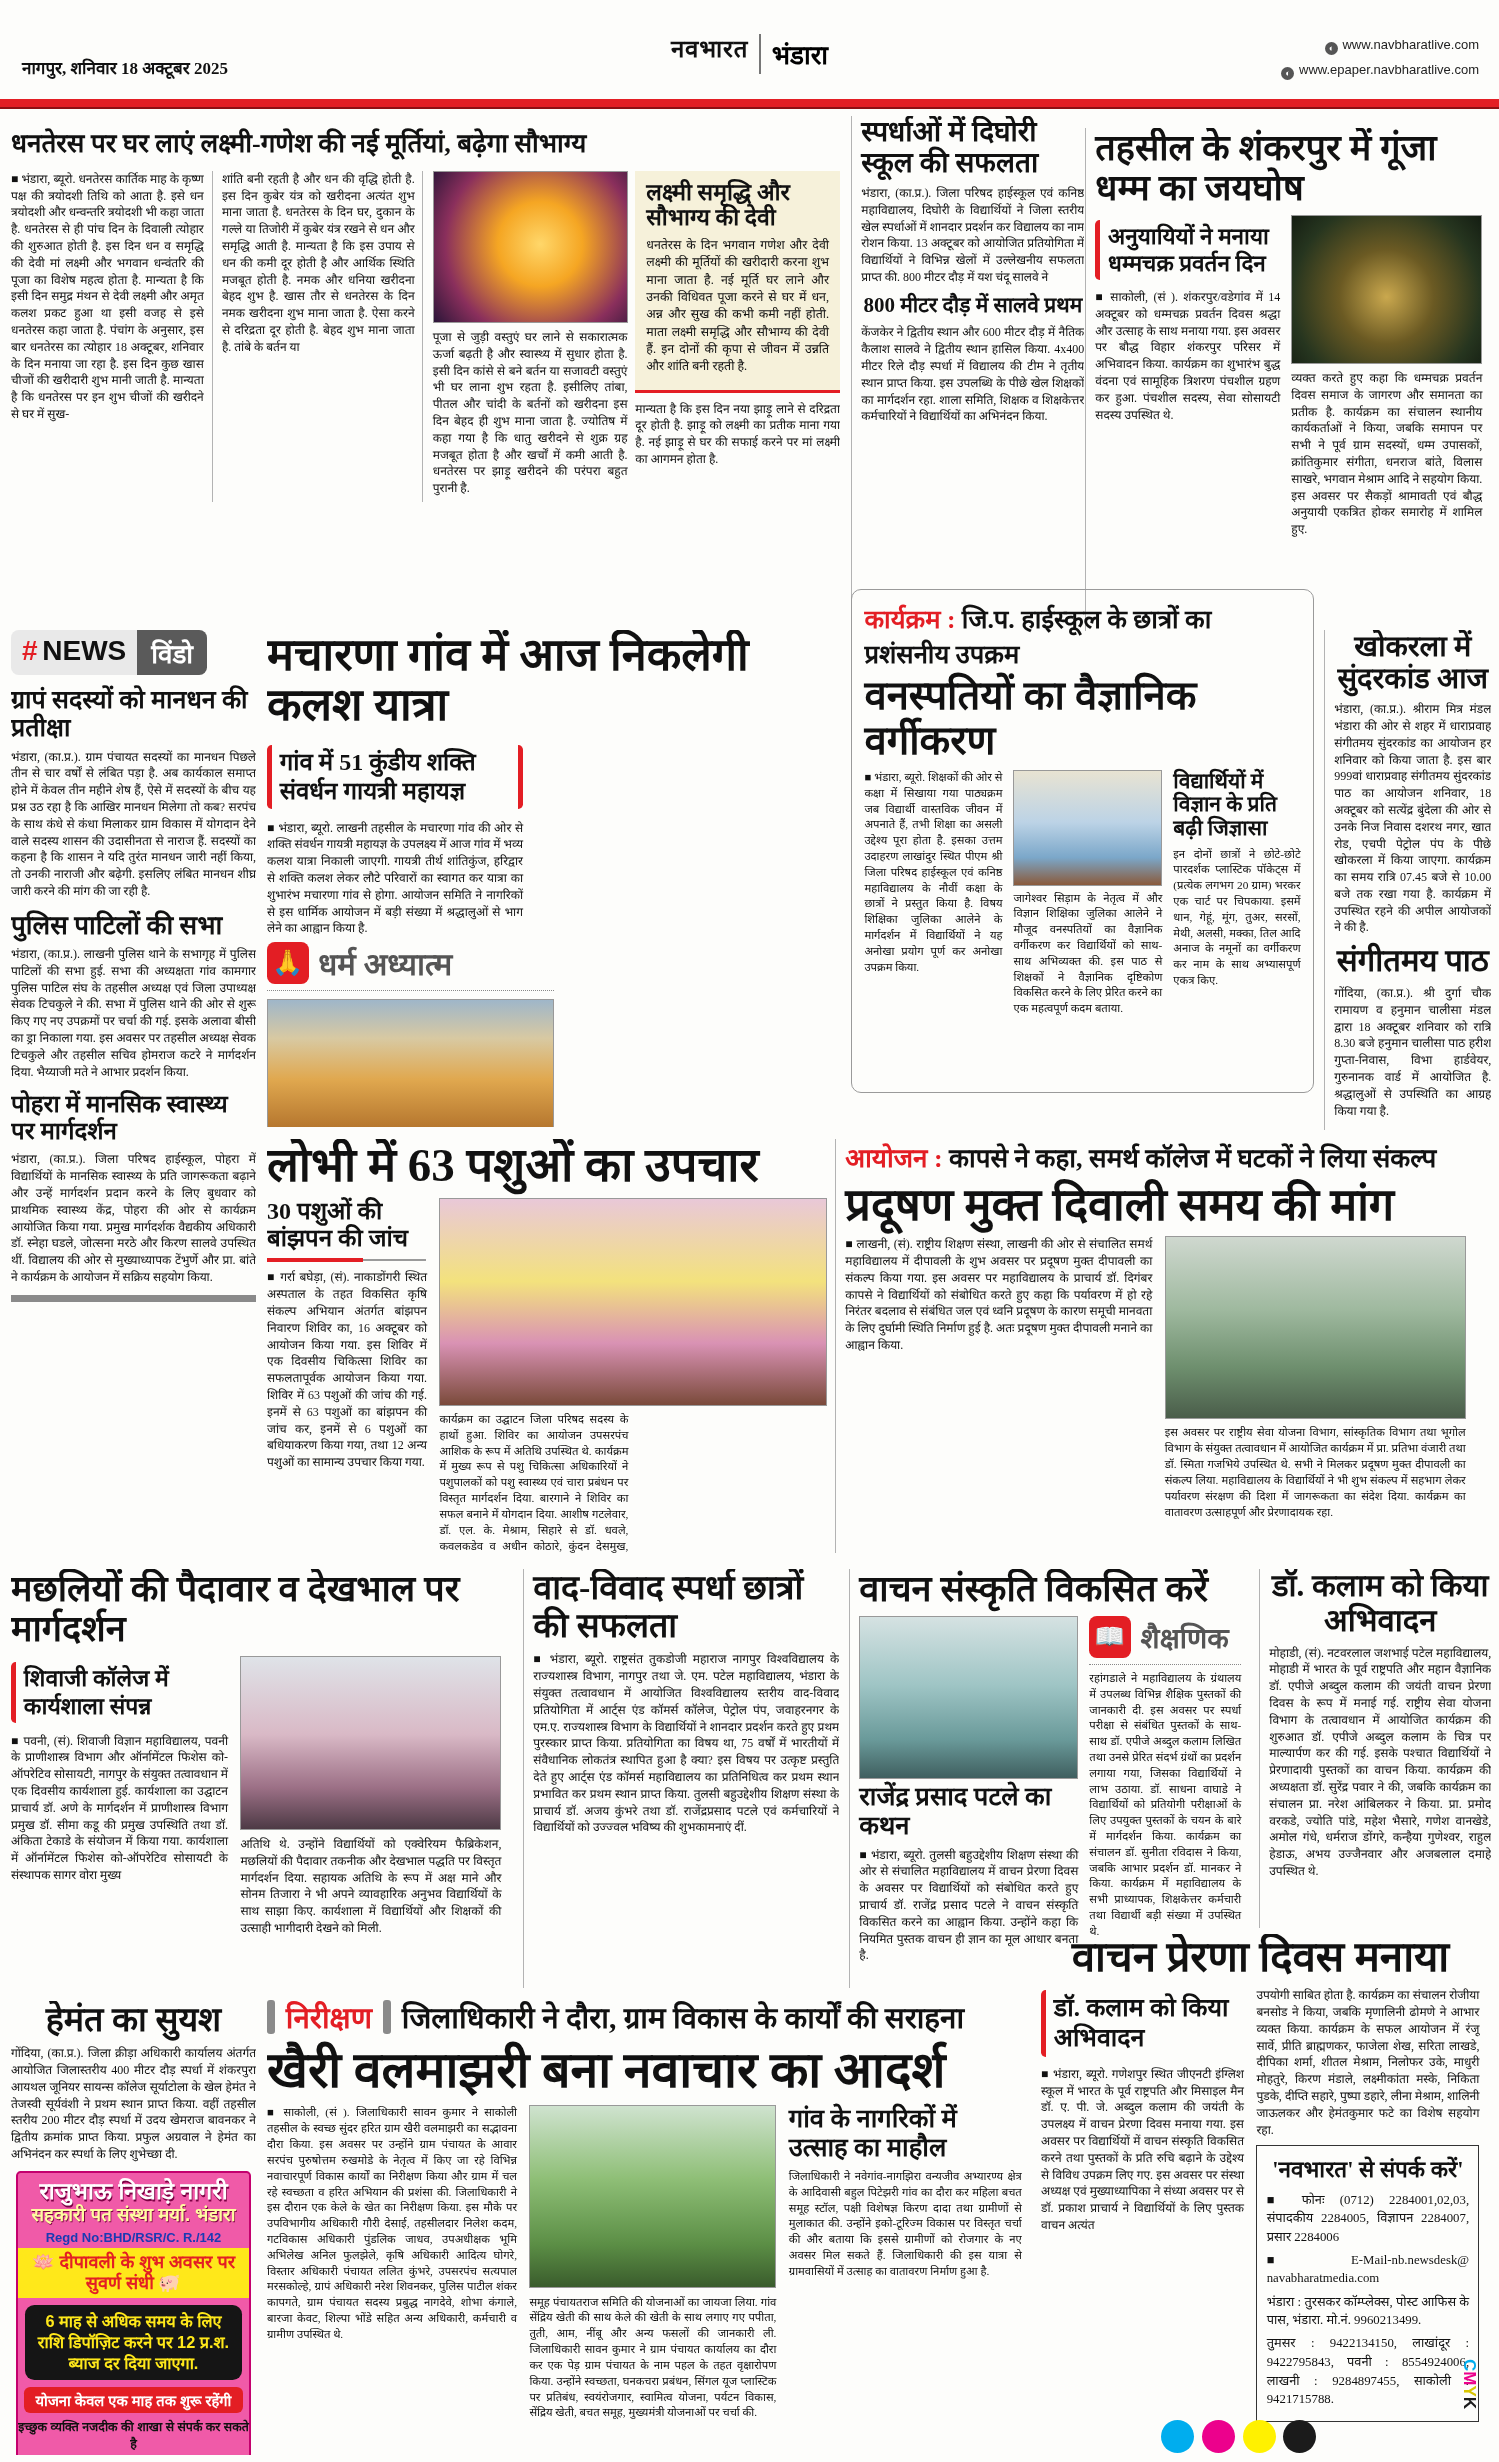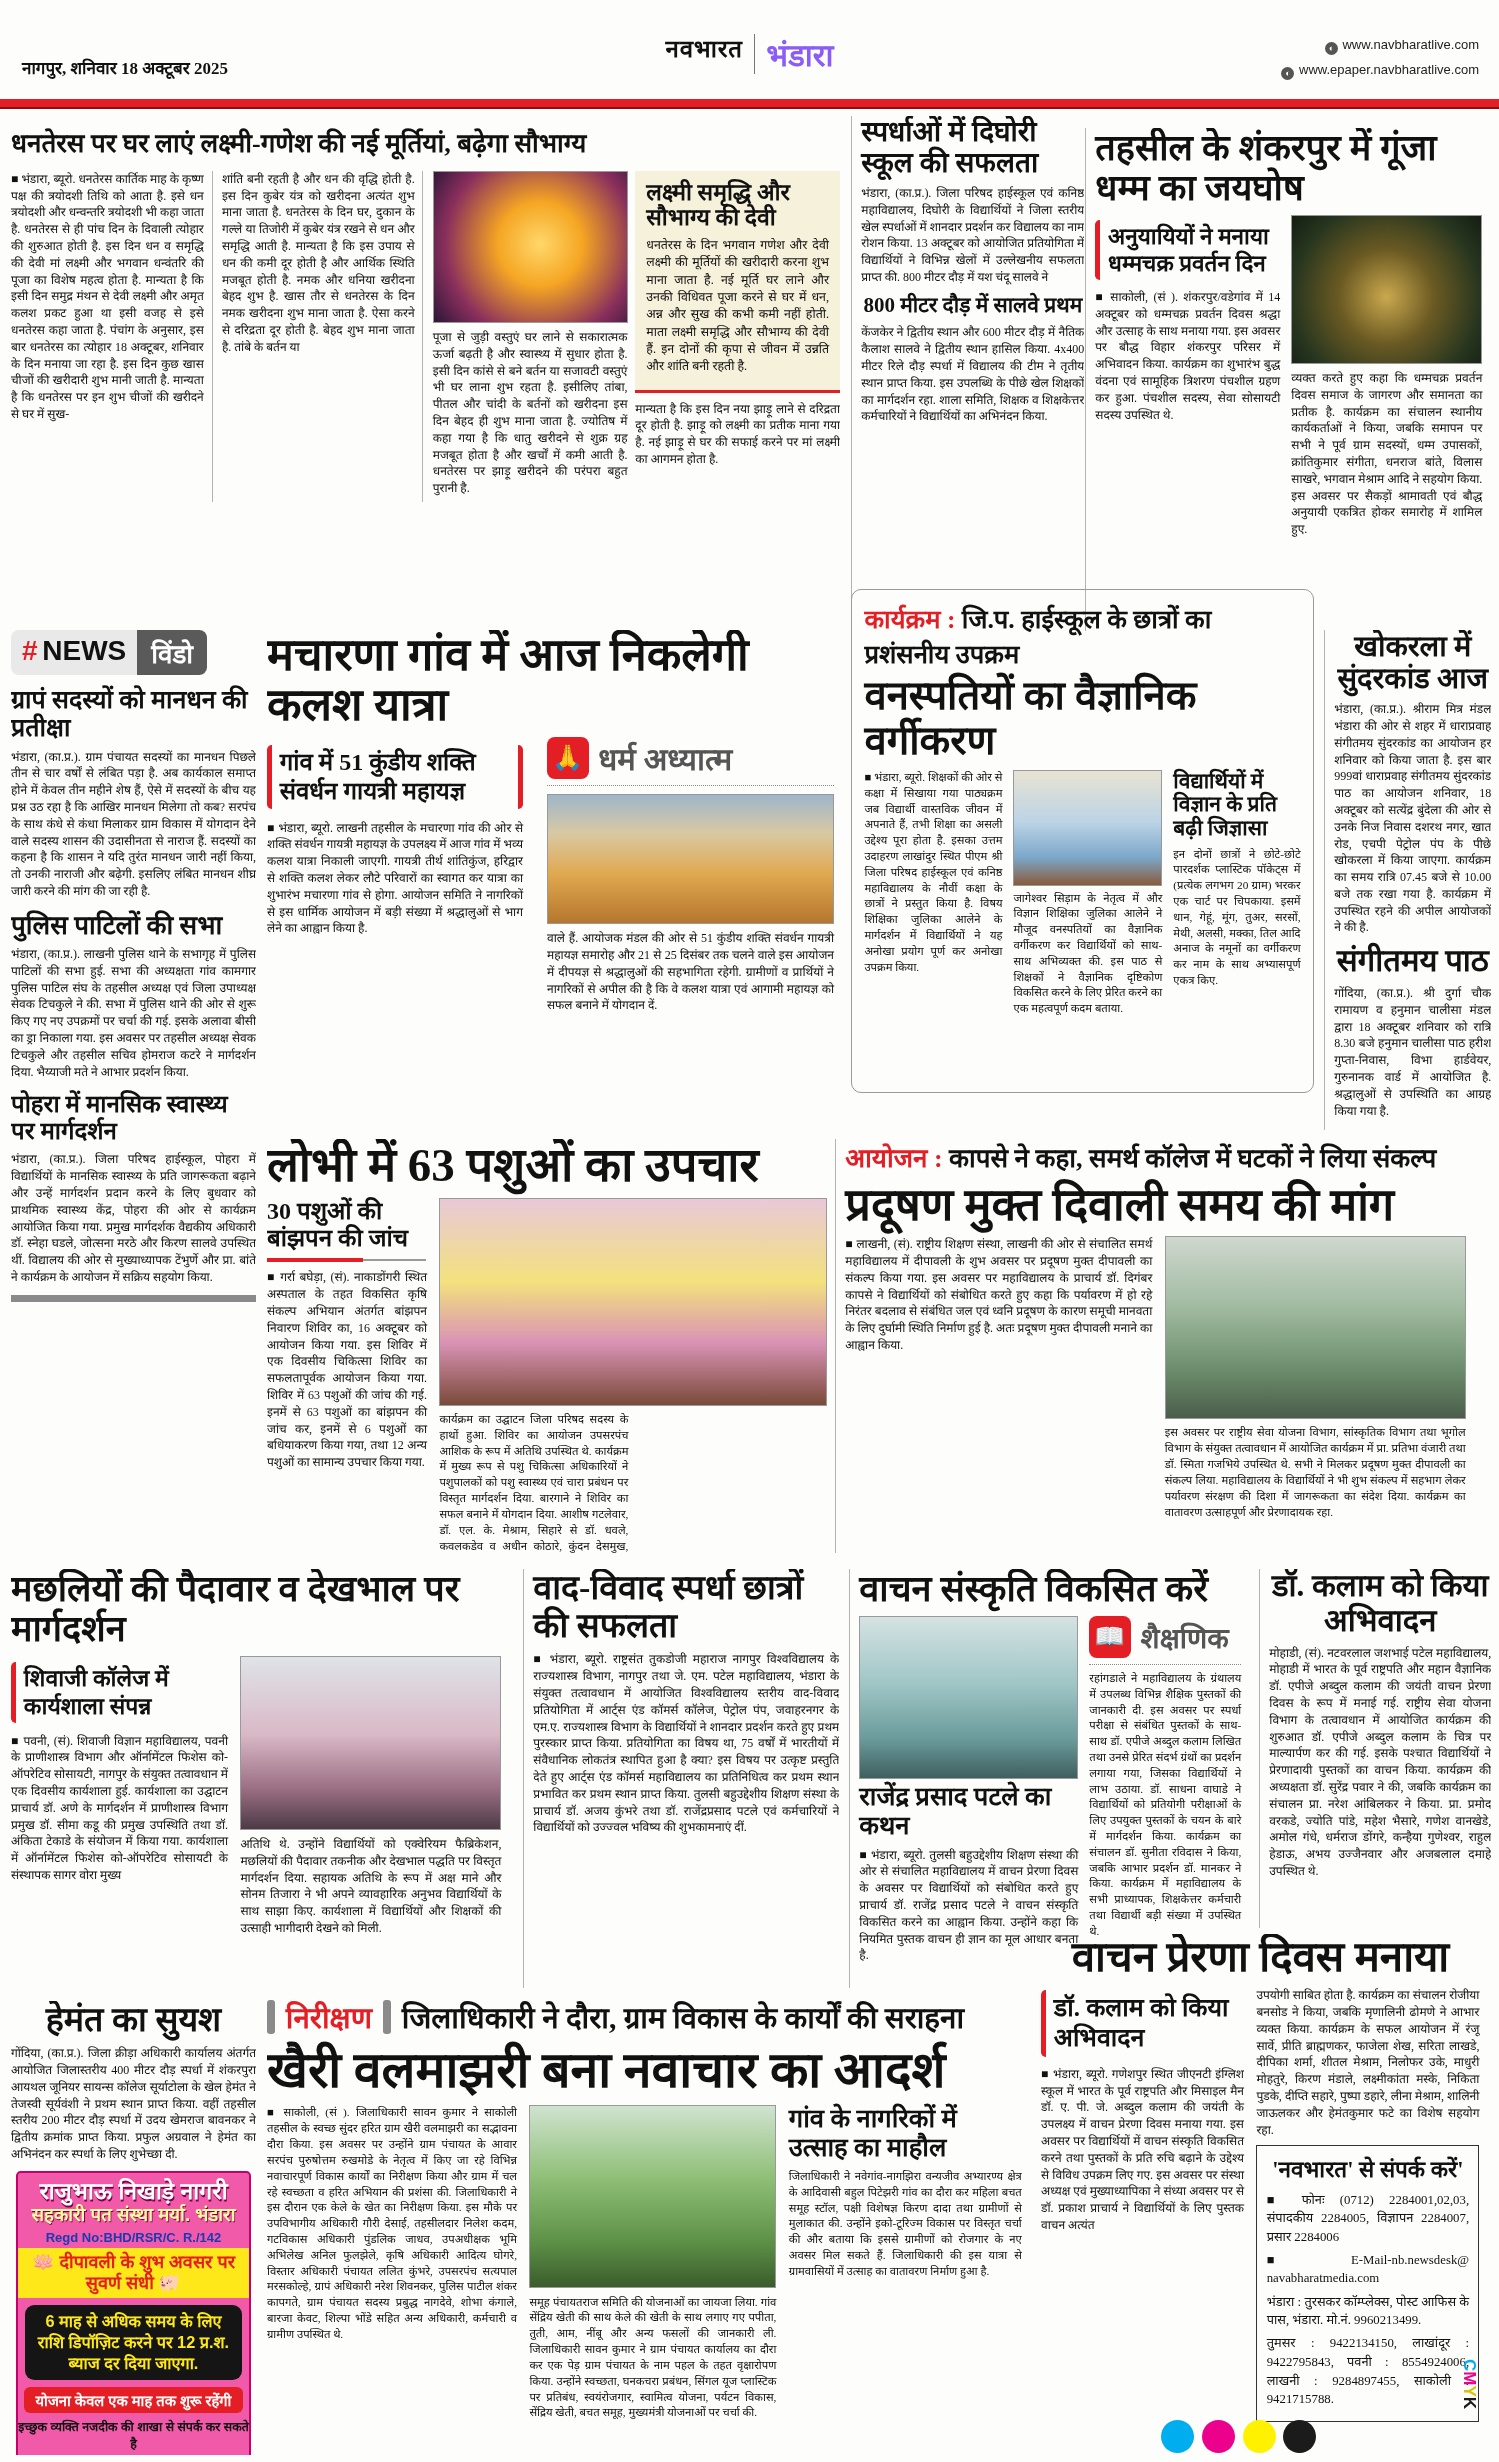--- a/index.html
+++ b/index.html
@@ -7,21 +7,21 @@
        font-family:"Liberation Serif","DejaVu Serif",serif;}
   .abs{position:absolute;overflow:hidden;}
   .rule-l{border-left:0.8px solid #b3b3b3;padding-left:9.3px;}
   p.body{font-size:12px;line-height:1.4;margin:0 0 4.7px;text-align:justify;}
   p.body.sm{font-size:11.3px;}
   
   .dateline{position:absolute;left:22px;top:56px;font-size:17px;font-weight:bold;}
   .masthead{position:absolute;left:0;right:0;top:31px;text-align:center;}
   .mast-main{font-size:24px;font-weight:bold;letter-spacing:0.8px;}
   .mast-div{display:inline-block;width:1.6px;height:40px;background:#777;margin:0 11px;vertical-align:middle;}
-  .mast-ed{font-size:31px;font-weight:bold;color:#8b5cf6;vertical-align:middle;}
+  .mast-ed{font-size:26px;font-weight:bold;color:#000000;vertical-align:middle;}
   .sites{position:absolute;right:20px;top:37px;text-align:right;font-family:"Liberation Sans",sans-serif;}
   .site{font-size:13px;color:#222;margin-bottom:7.8px;}
   .globe{display:inline-block;width:13px;height:13px;border-radius:50%;background:#555;color:#fff;
          font-size:8.5px;line-height:13px;text-align:center;margin-right:4.7px;vertical-align:-1.6px;}
   .red-rule{background:#e31e24;border-bottom:2.3px solid #8e0f13;}
   
   .h-lead{font-size:56px;font-weight:bold;text-align:center;line-height:1.05;margin:0;}
   .h-lead .red{color:#e31e24;}
   .h-sub-lead{font-size:26px;font-weight:bold;text-align:left;margin:7.8px 0 0;}
   .h2{font-weight:bold;line-height:1.12;margin:0 0 6.2px;}
@@ -149,21 +149,21 @@
   </div>
   <div style="margin-top:11px;">
     <h2 class="h2" style="font-size:24px;">पोहरा में मानसिक स्वास्थ्य पर मार्गदर्शन</h2>
     <p class="body">भंडारा, (का.प्र.). जिला परिषद हाईस्कूल, पोहरा में विद्यार्थियों के मानसिक स्वास्थ्य के प्रति जागरूकता बढ़ाने और उन्हें मार्गदर्शन प्रदान करने के लिए बुधवार को प्राथमिक स्वास्थ्य केंद्र, पोहरा की ओर से कार्यक्रम आयोजित किया गया. प्रमुख मार्गदर्शक वैद्यकीय अधिकारी डॉ. स्नेहा घडले, जोत्सना मरठे और किरण सालवे उपस्थित थीं. विद्यालय की ओर से मुख्याध्यापक टेंभुर्णे और प्रा. बांते ने कार्यक्रम के आयोजन में सक्रिय सहयोग किया.</p>
     <div class="gray-bar" style="margin-top:9.3px;"></div>
   </div>
 </div>
 
 <div class="abs" style="left:267px;top:630px;width:573px;height:497px;">
   <h2 class="h2" style="font-size:45px;">मचारणा गांव में आज निकलेगी कलश यात्रा</h2>
-  <div class="cols" style="gap:24px;">
+  <div class="cols" style="gap:0;flex-direction:column;">
     <div style="width:256px;">
       <div class="rbracket both" style="font-size:24px;margin:7.8px 0 11px;">गांव में 51 कुंडीय शक्ति संवर्धन गायत्री महायज्ञ</div>
       <p class="body">■ भंडारा, ब्यूरो. लाखनी तहसील के मचारणा गांव की ओर से शक्ति संवर्धन गायत्री महायज्ञ के उपलक्ष्य में आज गांव में भव्य कलश यात्रा निकाली जाएगी. गायत्री तीर्थ शांतिकुंज, हरिद्वार से शक्ति कलश लेकर लौटे परिवारों का स्वागत कर यात्रा का शुभारंभ मचारणा गांव से होगा. आयोजन समिति ने नागरिकों से इस धार्मिक आयोजन में बड़ी संख्या में श्रद्धालुओं से भाग लेने का आह्वान किया है.</p>
     </div>
     <div style="width:287px;">
       <div class="badge-row" style="margin-bottom:7.8px;">
         <span class="badge-ico">🙏</span>
         <span class="badge-txt">धर्म अध्यात्म</span>
       </div>
       <div class="photo" style="height:130px;background:linear-gradient(180deg,#9fb6c9 0%,#d8c9a2 30%,#e0a84f 62%,#b5762e 100%);margin-bottom:6.2px;"></div>

